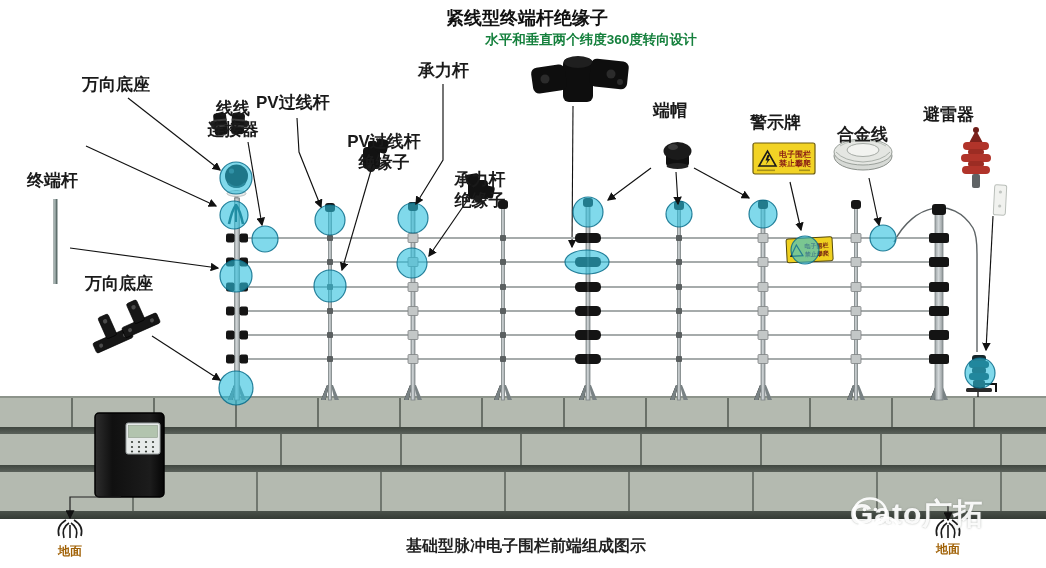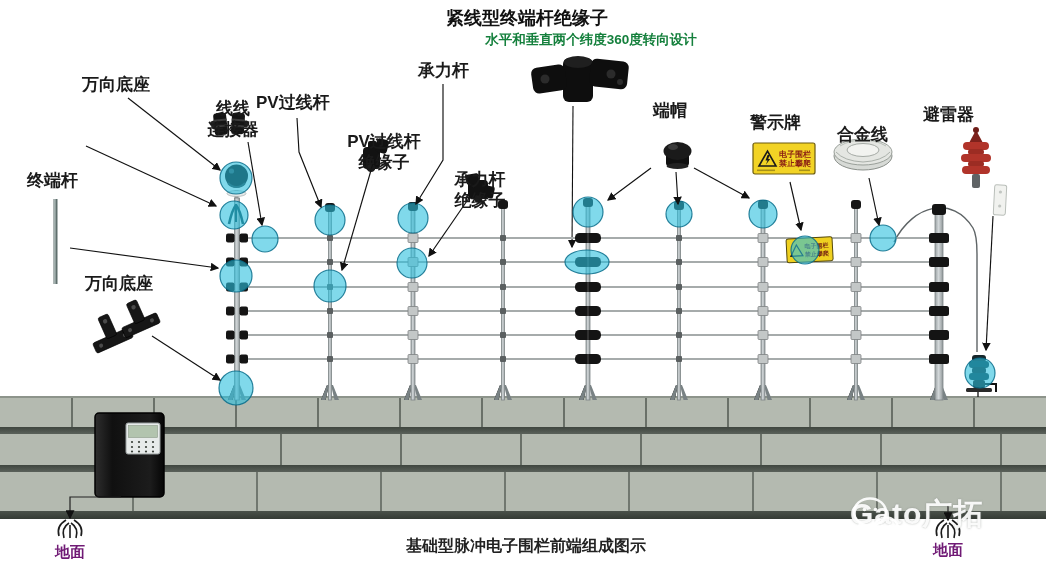--- a/index.html
+++ b/index.html
@@ -6,21 +6,21 @@
   #stage{position:relative;width:1046px;height:568px;background:#fff;overflow:hidden;
          font-family:"Liberation Sans","DejaVu Sans",sans-serif;}
   .lbl{position:absolute;color:#1a1a1a;font-size:17px;font-weight:600;line-height:1.25;white-space:nowrap;}
   .lbl.center{text-align:center;white-space:normal;margin-top:39px;}
   #title-main{position:absolute;left:446px;top:7px;width:290px;text-align:left;
               font-size:18px;font-weight:700;color:#111;}
   #title-sub{position:absolute;left:426px;top:31px;width:330px;text-align:center;
              font-size:13.5px;font-weight:600;}
   #caption{position:absolute;left:356px;top:536px;width:340px;text-align:center;
            font-size:16px;font-weight:600;color:#222;}
-  .ground-lbl{position:absolute;font-size:15px;font-weight:600;color:#701a75;width:60px;text-align:center;}
+  .ground-lbl{position:absolute;font-size:12px;font-weight:600;color:#a16207;width:60px;text-align:center;}
   
   #wall{position:absolute;left:0;top:396px;width:1046px;height:121px;background:#b4bab0;border-top:2px solid #8d948b;box-sizing:border-box;}
   .speckle{position:absolute;left:0;right:0;
      background-image:
        radial-gradient(circle at 2px 2px, rgba(60,70,60,.38) 1px, transparent 1.6px),
        radial-gradient(circle at 6px 4px, rgba(255,255,255,.55) 1px, transparent 1.6px),
        radial-gradient(circle at 3px 7px, rgba(80,90,80,.32) 1px, transparent 1.8px);
      background-size:9px 7px,11px 9px,7px 11px;}
   .course{position:absolute;left:0;right:0;}
   .c1{top:0;height:29px;background:repeating-linear-gradient(90deg,transparent 0 80px,rgba(45,52,46,.55) 80px 82px);background-position:-9px 0;}

